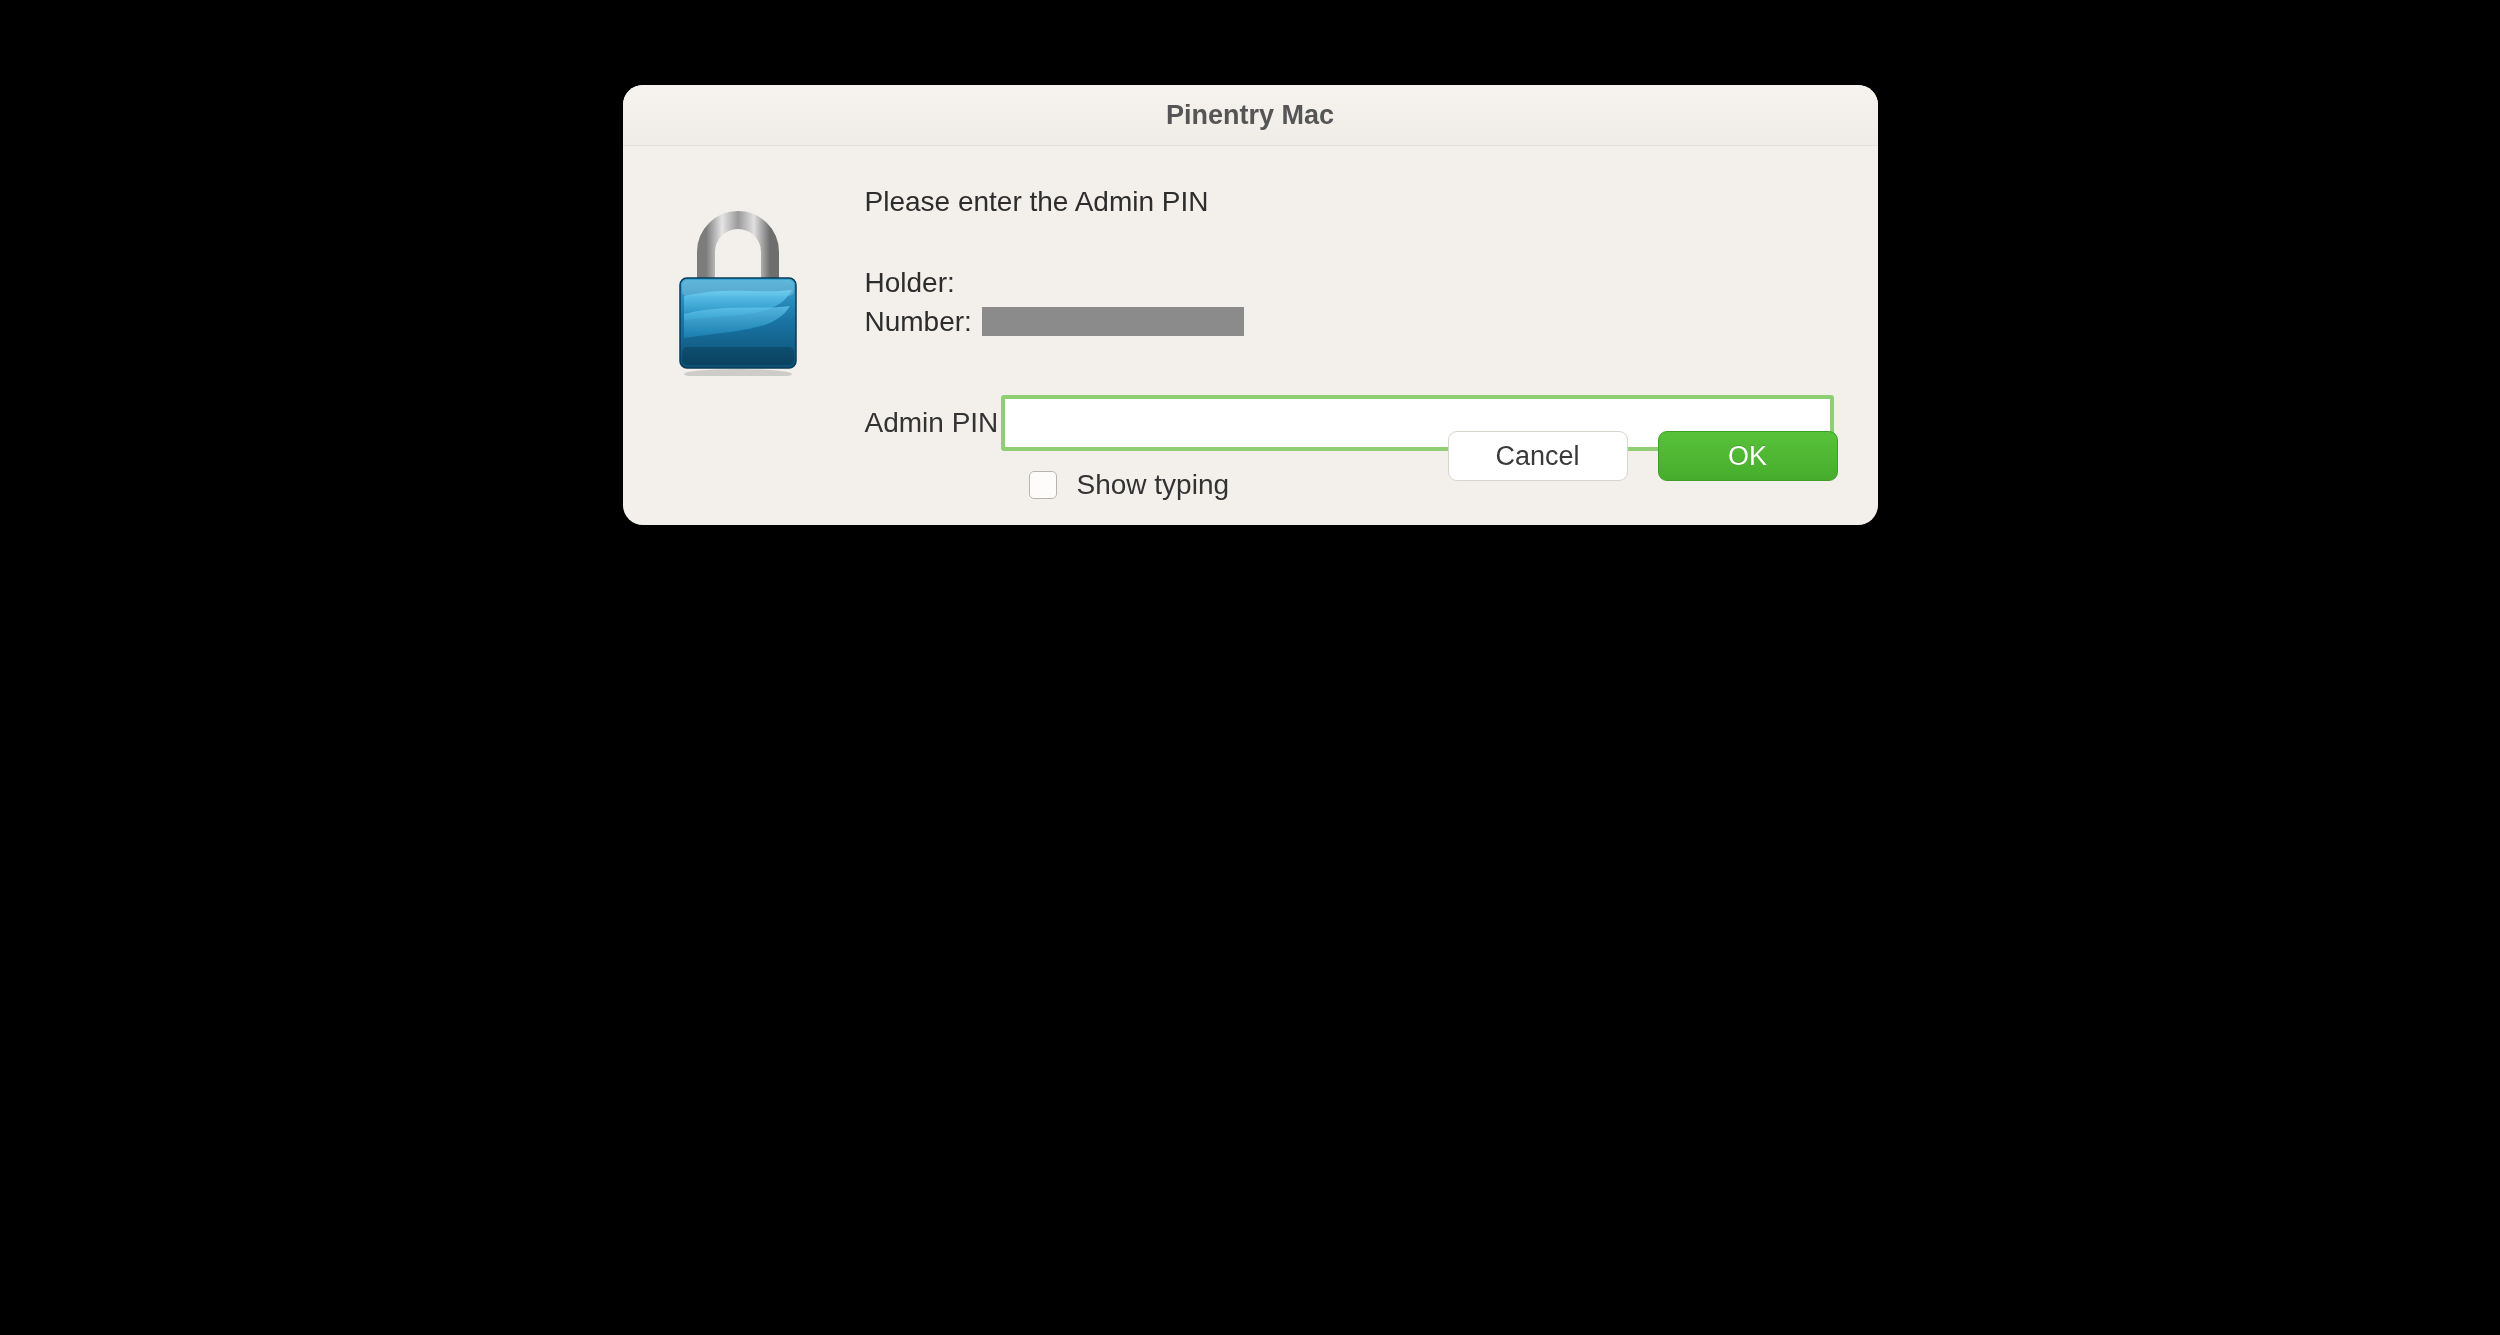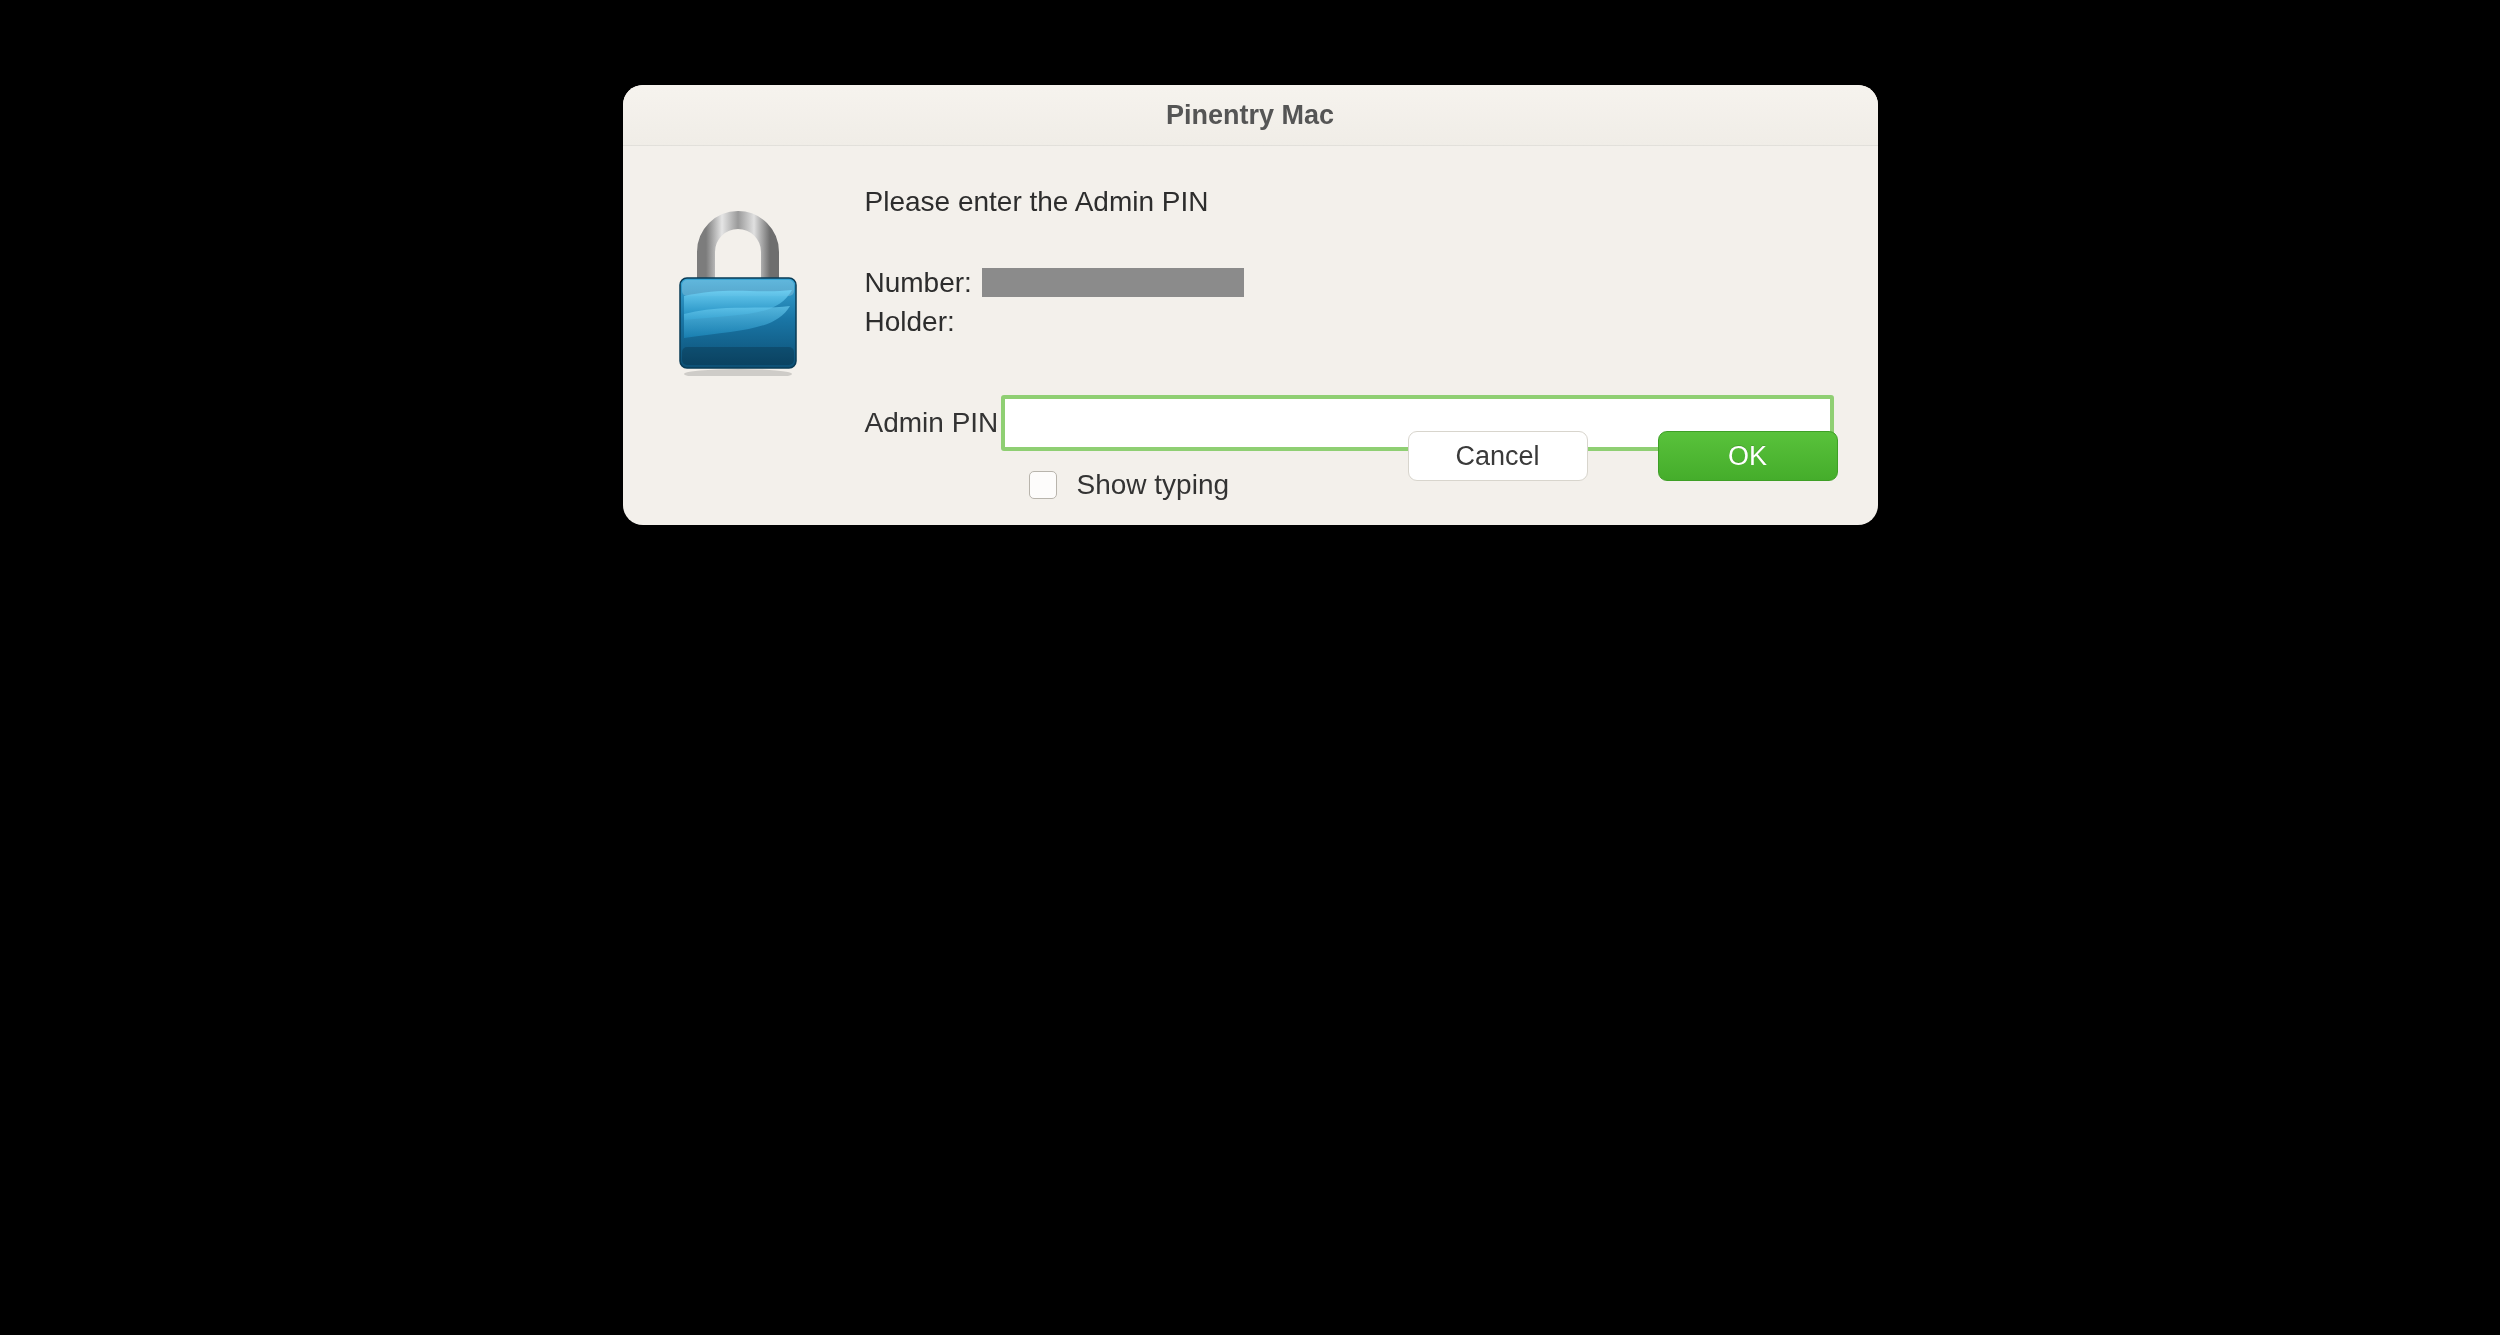--- a/index.html
+++ b/index.html
@@ -128,21 +128,20 @@
       background: #fff;
       border: 1px solid #d8d5cd;
       color: #3a3a3a;
     }
     .btn-ok {
       background: linear-gradient(to bottom, #59c23b, #45ad2b);
       color: #fff;
       border: 1px solid #3e9f26;
       font-weight: 500;
       text-shadow: 0 -1px 0 rgba(0,0,0,0.15);
-      margin-left: 40px;
     }
   </style>
 </head>
 <body>
 
 <div class="dialog">
   <div class="titlebar">Pinentry Mac</div>
   <div class="body">
     <div class="icon-col">
       <span>
@@ -177,26 +176,26 @@
 
           <ellipse cx="70" cy="178" rx="54" ry="5" fill="rgba(0,0,0,0.15)"></ellipse>
         </svg>
       </span>
     </div>
 
     <div class="content-col">
       <div class="prompt">Please enter the Admin PIN</div>
 
       <div class="info-row">
+        <span>Holder:</span>
+        <span></span>
+      </div>
+      <div class="info-row">
         <span>Number:</span>
         <span class="redacted"></span>
-      </div>
-      <div class="info-row">
-        <span>Holder:</span>
-        <span></span>
       </div>
 
       <div class="pin-row">
         <span class="pin-label">Admin PIN</span>
         <input type="password" class="pin-input" value="" style="">
       </div>
 
       <div class="show-row">
         <span class="checkbox"></span>
         <span>Show typing</span>

